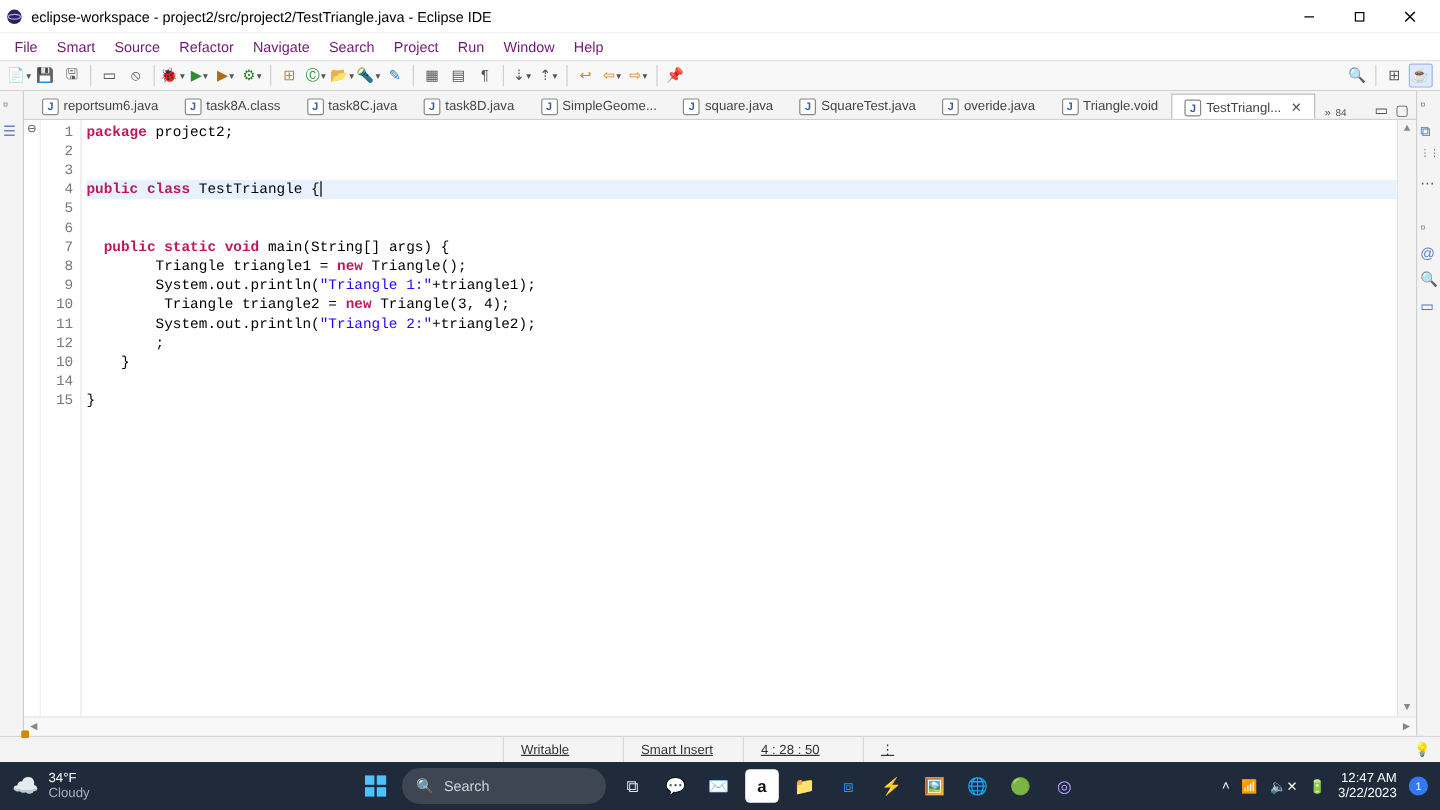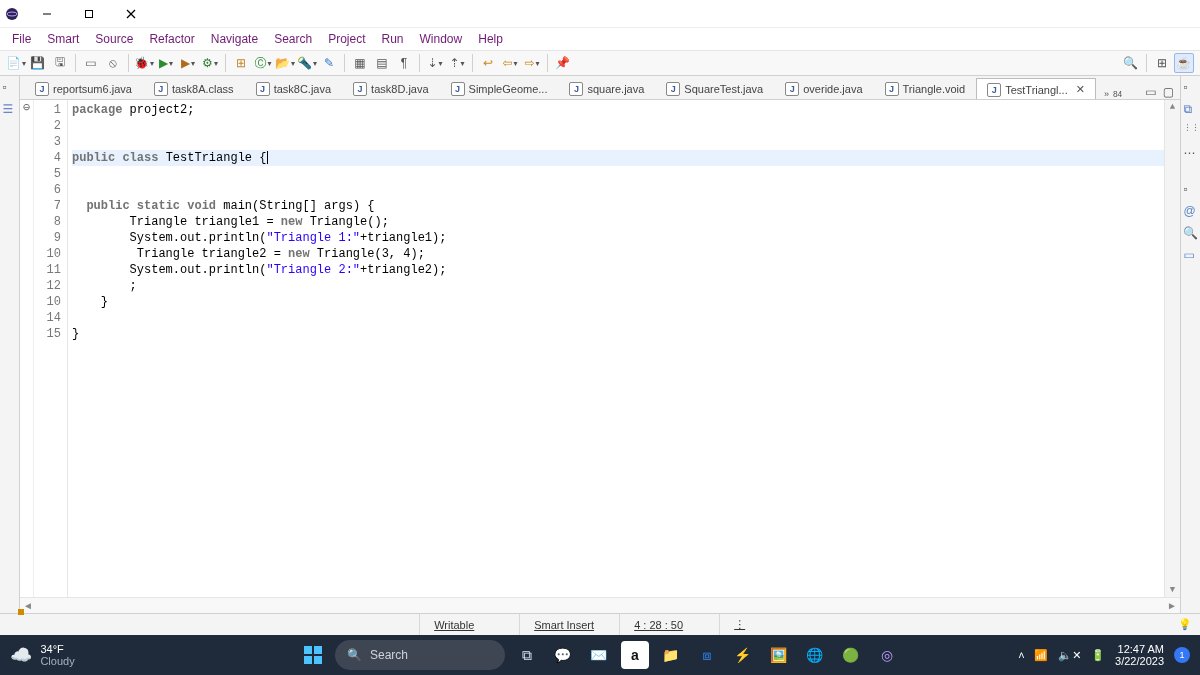--- a/index.html
+++ b/index.html
@@ -24,21 +24,21 @@
   .jicon { width:14px; height:14px; display:flex; align-items:center; justify-content:center; font-size:9px; background:#fff; border:1px solid #888; color:#3b5b9a; border-radius:2px; font-weight:bold;}
   .jicon.mod::after{ content:""; position:absolute; left:-2px; bottom:-2px; width:6px;height:6px;background:#d08a00;border-radius:1px;}
   .tab .close { font-size:11px; color:#555; margin-left:4px;}
   .tab-bar .overflow { padding:0 8px; font-size:10px; color:#555; display:flex; align-items:center; gap:4px;}
   .tab-bar .tabright { margin-left:auto; display:flex; align-items:center; padding-right:6px; gap:6px; color:#555;}
   .editor-body { flex:1; display:flex; background:#fff; overflow:hidden; font-family: Consolas, "Courier New", monospace; font-size:12px; }
   .ruler { width:34px; text-align:right; background:#fff; border-right:1px solid #e6e6e6; color:#787878; padding:2px 6px 0 0; line-height:16px;}
   .marker-col { width:14px; background:#fff; border-right:1px solid #eee; line-height:16px; color:#6a6a6a; text-align:center;}
   .code { flex:1; padding:2px 0 0 4px; line-height:16px; white-space:pre; position:relative;}
   .code .line.highlight { background:#e8f2fe; }
-  .kw { color:#737373; font-weight:bold; }
+  .kw { color:#be185d; font-weight:bold; }
   .str { color:#2a00ff; }
   .scrollbar-v { width:16px; background:#f4f4f4; border-left:1px solid #e5e5e5; display:flex; flex-direction:column; align-items:center;}
   .right-gutter { width:20px; background:#f4f4f4; border-left:1px solid #d0d0d0; display:flex; flex-direction:column; align-items:center; padding-top:4px; gap:8px;}
   .editor-hscroll { height:16px; background:#f8f8f8; border-top:1px solid #e5e5e5; display:flex; align-items:center;}
   .editor-hscroll .arrow { width:16px; text-align:center; color:#888; font-size:10px;}
   .statusbar { height:22px; background:#f4f4f4; border-top:1px solid #d0d0d0; display:flex; align-items:center; font-size:11px; color:#333;}
   .statusbar .cell { padding:0 14px; border-left:1px solid #d9d9d9; height:100%; display:flex; align-items:center; min-width:100px;text-decoration:underline;}
   .statusbar .spacer { flex:1; }
   .statusbar .tip { margin-left:auto; padding-right:8px; color:#caa94b;}
   .taskbar { height:40px; background:#1f2a3a; display:flex; align-items:center; color:#fff; padding:0 10px; }
@@ -55,20 +55,21 @@
 </head>
 <body>
 
 <div class="titlebar">
   <div class="icon">
     <svg width="14" height="14" viewBox="0 0 14 14">
         <circle cx="7" cy="7" r="6" fill="#2c2255"></circle>
         <ellipse cx="7" cy="7" rx="5" ry="2" fill="none" stroke="#b99eff" stroke-width="1"></ellipse>
       </svg>
   </div>
+  <div class="title">eclipse-workspace - project2/src/project2/TestTriangle.java - Eclipse IDE</div>
   <div class="winbtn">
       <svg width="10" height="10">
         <line x1="1" y1="5" x2="9" y2="5" stroke="#000" stroke-width="1"></line>
       </svg>
     </div>
   <div class="winbtn">
       <svg width="10" height="10">
         <rect x="1.5" y="1.5" width="7" height="7" fill="none" stroke="#000" stroke-width="1"></rect>
       </svg>
     </div>

